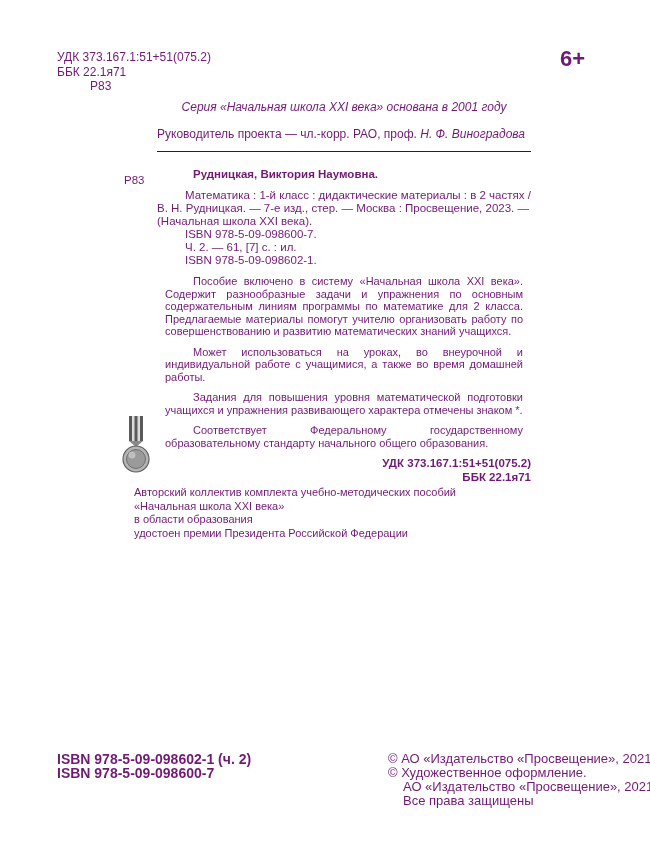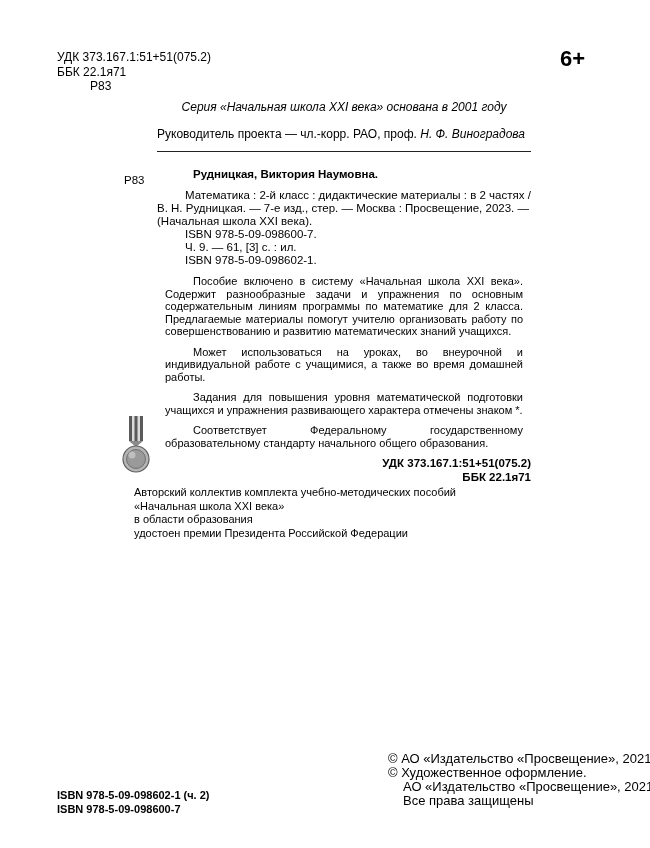--- a/index.html
+++ b/index.html
@@ -2,21 +2,21 @@
 <html><head>
 <meta charset="utf-8">
 <style>
   html, body { margin: 0; padding: 0; background: #fff; }
   .page {
     position: relative;
     width: 650px;
     height: 848px;
     background: #ffffff;
     font-family: "Liberation Sans", sans-serif;
-    color: #000000;
+    color: #701a75;
     overflow: hidden;
   }
   .bold { font-weight: bold; }
   .italic { font-style: italic; }
 
   
   .top-codes {
     position: absolute;
     left: 57px; top: 50px;
     font-size: 12px;
@@ -98,25 +98,24 @@
     margin-left: 13px;
     margin-top: 8px;
     font-size: 11px;
     line-height: 13.5px;
   }
 
   
   .footer-isbn {
     position: absolute;
     left: 57px; top: 752px;
-    font-size: 11px;
+    font-size: 14px;
     font-weight: bold;
     line-height: 14px;
     white-space: nowrap;
-    margin-top: 36px;
   }
   .footer-copyright {
     position: absolute;
     left: 388px; top: 752px;
     font-size: 13px;
     line-height: 14px;
     white-space: nowrap;
   }
   .footer-copyright .cindent { padding-left: 15px; }
 </style>
@@ -138,25 +137,25 @@
   <div class="lead-line">
     <span>Руководитель проекта — чл.-корр. РАО, проф. </span><span class="italic">Н. Ф. Виноградова</span>
   </div>
 
   <div class="rule"></div>
 
   <div class="biblio">
     <div class="margin-code">Р83</div>
     <p class="indent bold">Рудницкая, Виктория Наумовна.</p>
     <div class="desc">
-      <div class="indent">Математика : 2-й класс : дидактические материалы : в 2 частях /</div>
+      <div class="indent">Математика : 1-й класс : дидактические материалы : в 2 частях /</div>
       <div>В. Н. Рудницкая. — 7-е изд., стер. — Москва : Просвещение, 2023. —</div>
       <div>(Начальная школа XXI века).</div>
       <div class="indent">ISBN 978-5-09-098600-7.</div>
-      <div class="indent">Ч. 9. — 61, [3] с. : ил.</div>
+      <div class="indent">Ч. 2. — 61, [7] с. : ил.</div>
       <div class="indent">ISBN 978-5-09-098602-1.</div>
     </div>
     <p class="para">Пособие включено в систему «Начальная школа XXI века». Содержит разнообразные задачи и упражнения по основным содержательным линиям программы по математике для 2 класса. Предлагаемые материалы помогут учителю организовать работу по совершенствованию и развитию математических знаний учащихся.</p>
     <p class="para">Может использоваться на уроках, во внеурочной и индивидуальной работе с учащимися, а также во время домашней работы.</p>
     <p class="para">Задания для повышения уровня математической подготовки учащихся и упражнения развивающего характера отмечены знаком *.</p>
     <p class="para">Соответствует Федеральному государственному образовательному стандарту начального общего образования.</p>
     <div class="udk-right-wrap">
       <div class="udk-right">УДК 373.167.1:51+51(075.2)</div>
       <div class="udk-right">ББК 22.1я71</div>
     </div>

